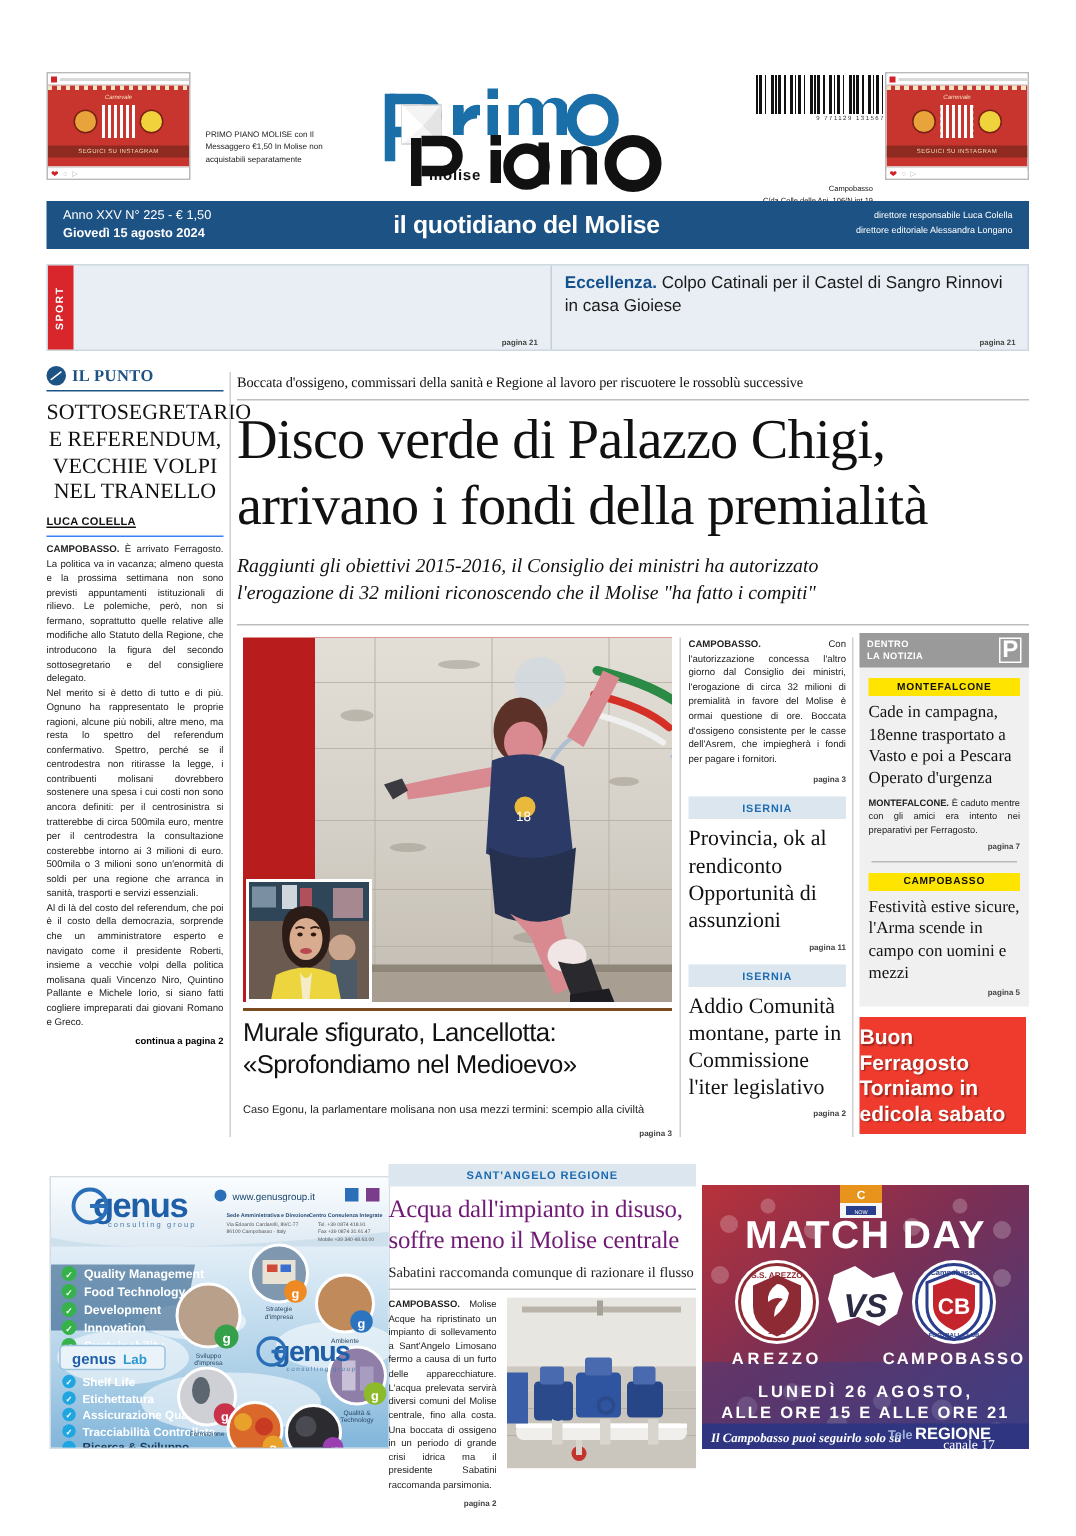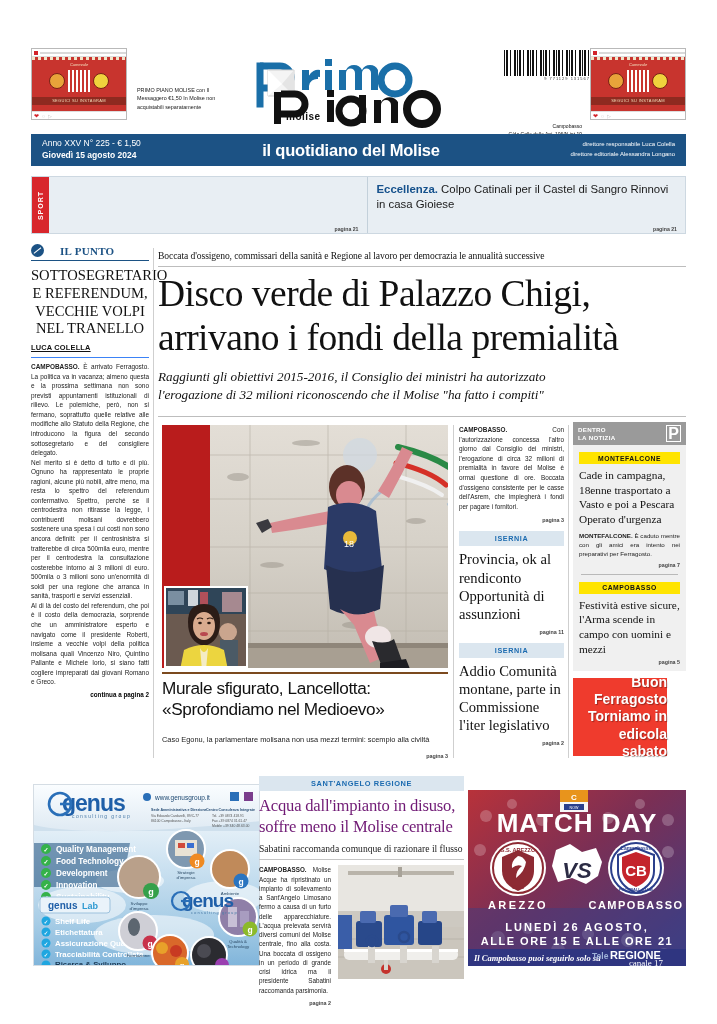--- a/index.html
+++ b/index.html
@@ -56,21 +56,21 @@
   .sport-tab { width: 17px; background: #d8262c; color: #fff; font-size: 7px; font-weight: bold; letter-spacing: 1px; display: flex; align-items: center; justify-content: center; }
   .sport-tab span { transform: rotate(-90deg); white-space: nowrap; }
   .sport-col { flex: 1; padding: 5px 8px 0 9px; position: relative; }
   .sport-col + .sport-col { border-left: 1px solid #c3d0da; }
   .sport-col .hl { font-size: 11.4px; line-height: 1.32; color: #1a1a1a; }
   .sport-col .hl b { color: #15518c; }
   .sport-col .pg { position: absolute; right: 8px; bottom: 1px; font-size: 5.2px; font-weight: bold; color: #444; }
 
   
   .punto { position: absolute; left: 31px; top: 244px; width: 118px; }
-  .punto-hd { display: flex; align-items: center; gap: 16px; padding-bottom: 3px; }
+  .punto-hd { display: flex; align-items: center; gap: 4px; padding-bottom: 3px; }
   .punto-hd .disc { width: 13px; height: 13px; border-radius: 50%; background: #1c5284; position: relative; overflow: hidden; }
   .punto-hd .disc::after { content:""; position:absolute; left:2px; top:5.5px; width:9px; height:1.3px; background:#fff; transform: rotate(-38deg); }
   .punto-hd .t { font-family: "Liberation Serif", serif; font-weight: bold; font-size: 11px; color: #1c5284; letter-spacing: .3px; }
   .punto-rule { border-top: 1px solid #1c5284; }
   .punto-title { font-family: "Liberation Serif", serif; font-size: 14.6px; line-height: 1.22; text-align: center; color: #111; padding: 6px 0 5px; }
   .punto-author { font-size: 7.4px; font-weight: bold; color: #111; text-decoration: underline; padding-bottom: 5px; border-bottom: 1px solid #3b82f6; margin-bottom: 4px; letter-spacing: .2px; }
   .punto-body { font-size: 6.45px; line-height: 1.48; text-align: justify; color: #222; }
   .punto-body b { font-weight: bold; }
   .punto-cont { font-size: 6.3px; font-weight: bold; text-align: right; padding-top: 4px; }
 
@@ -102,21 +102,21 @@
   .rightcol { position: absolute; left: 573px; top: 422px; width: 113px; background: #f0f0f0; padding: 0 0 6px; }
   .dentro { background: #9a9a9a; color: #fff; display: flex; justify-content: space-between; align-items: center; padding: 3px 5px; }
   .dentro .tx { font-size: 6.2px; font-weight: bold; line-height: 1.25; letter-spacing: .3px; }
   .dentro .p { font-size: 16px; font-weight: bold; font-family: "Liberation Sans", sans-serif; line-height: 1; color: #fff; border: 1.5px solid #fff; width: 15px; height: 17px; display:flex; align-items:center; justify-content:center; }
   .yellow { background: #ffe400; color: #111; font-size: 6.8px; font-weight: bold; text-align: center; letter-spacing: .5px; padding: 2.5px 0; margin: 7px 6px 4px; }
   .r-hl { font-family: "Liberation Serif", serif; font-size: 11.3px; line-height: 1.3; color: #111; padding: 0 6px; }
   .r-body { font-size: 6.2px; line-height: 1.45; text-align: justify; color: #222; padding: 5px 6px 0; }
   .r-body b { font-weight: bold; }
   .r-pg { text-align: right; font-size: 5.3px; font-weight: bold; color: #444; padding: 3px 6px 0; }
   .r-sep { border-top: 1px solid #b9b9b9; margin: 6px 8px 0; }
-  .ferragosto { position: absolute; left: 573px; top: 678px; width: 94px; height: 78px; background: #ef3b2d; color: #fff; display: flex; align-items: center; justify-content: center; text-align: right; font-size: 14px; font-weight: bold; line-height: 1.22; text-shadow: 1px 1px 1px rgba(0,0,0,.35); }
+  .ferragosto { position: absolute; left: 573px; top: 678px; width: 111px; height: 78px; background: #ef3b2d; color: #fff; display: flex; align-items: center; justify-content: center; text-align: left; font-size: 14px; font-weight: bold; line-height: 1.22; text-shadow: 1px 1px 1px rgba(0,0,0,.35); }
 
   
   .genus { position: absolute; left: 33px; top: 784px; width: 227px; height: 182px; overflow: hidden; border: 1px solid #d5dde4; }
   .sal { position: absolute; left: 259px; top: 776px; width: 205px; }
   .sal-lbl { background: #dbe6ef; color: #1c6bb0; font-size: 7.4px; font-weight: bold; text-align: center; letter-spacing: .6px; padding: 3px 0; }
   .sal-hl { font-family: "Liberation Serif", serif; font-size: 16.6px; line-height: 1.25; color: #701a75; padding-top: 5px; letter-spacing: -.2px; }
   .sal-sub { font-family: "Liberation Serif", serif; font-size: 9.6px; color: #222; padding-top: 6px; }
   .sal-rule { border-top: 1px solid #c4c4c4; margin-top: 5px; }
   .sal-flex { display: flex; gap: 7px; padding-top: 5px; }
   .sal-body { width: 72px; font-size: 6.3px; line-height: 1.47; text-align: justify; color: #222; }
@@ -276,21 +276,21 @@
       <p>Nel merito si è detto di tutto e di più. Ognuno ha rappresentato le proprie ragioni, alcune più nobili, altre meno, ma resta lo spettro del referendum confermativo. Spettro, perché se il centrodestra non ritirasse la legge, i contribuenti molisani dovrebbero sostenere una spesa i cui costi non sono ancora definiti: per il centrosinistra si tratterebbe di circa 500mila euro, mentre per il centrodestra la consultazione costerebbe intorno ai 3 milioni di euro. 500mila o 3 milioni sono un'enormità di soldi per una regione che arranca in sanità, trasporti e servizi essenziali.</p>
       <p>Al di là del costo del referendum, che poi è il costo della democrazia, sorprende che un amministratore esperto e navigato come il presidente Roberti, insieme a vecchie volpi della politica molisana quali Vincenzo Niro, Quintino Pallante e Michele Iorio, si siano fatti cogliere impreparati dai giovani Romano e Greco.</p>
     </div>
     <div class="punto-cont">continua a pagina 2</div>
   </div>
 
   <div class="vrule" style="left:153px; top:248px; height:510px;"></div>
   <div class="vrule" style="left:453px; top:425px; height:333px;"></div>
   <div class="vrule" style="left:568px; top:425px; height:333px;"></div>
 
-  <div class="occhiello">Boccata d'ossigeno, commissari della sanità e Regione al lavoro per democrazia le annualità successive</div>
+  <div class="occhiello">Boccata d'ossigeno, commissari della sanità e Regione al lavoro per riscuotere le rossoblù successive</div>
   <div class="occ-rule"></div>
   <div class="headline">
     <div>Disco verde di Palazzo Chigi,</div>
     <div>arrivano i fondi della premialità</div>
   </div>
   <div class="sommario">
     <div>Raggiunti gli obiettivi 2015-2016, il Consiglio dei ministri ha autorizzato</div>
     <div>l'erogazione di 32 milioni riconoscendo che il Molise "ha fatto i compiti"</div>
   </div>
   <div class="som-rule"></div>

